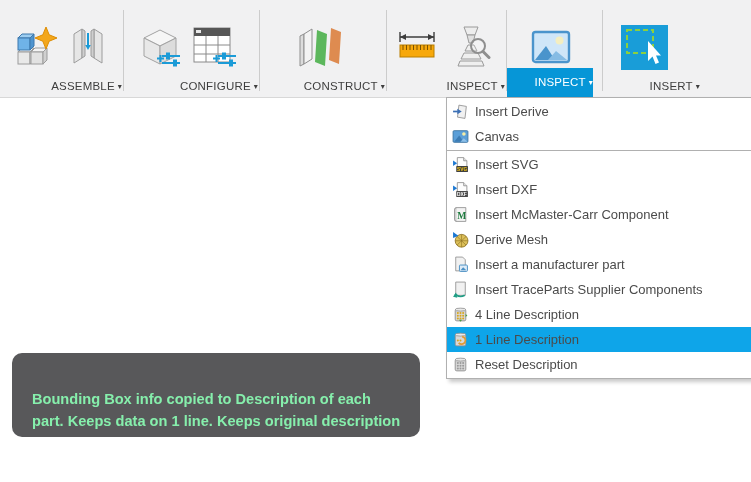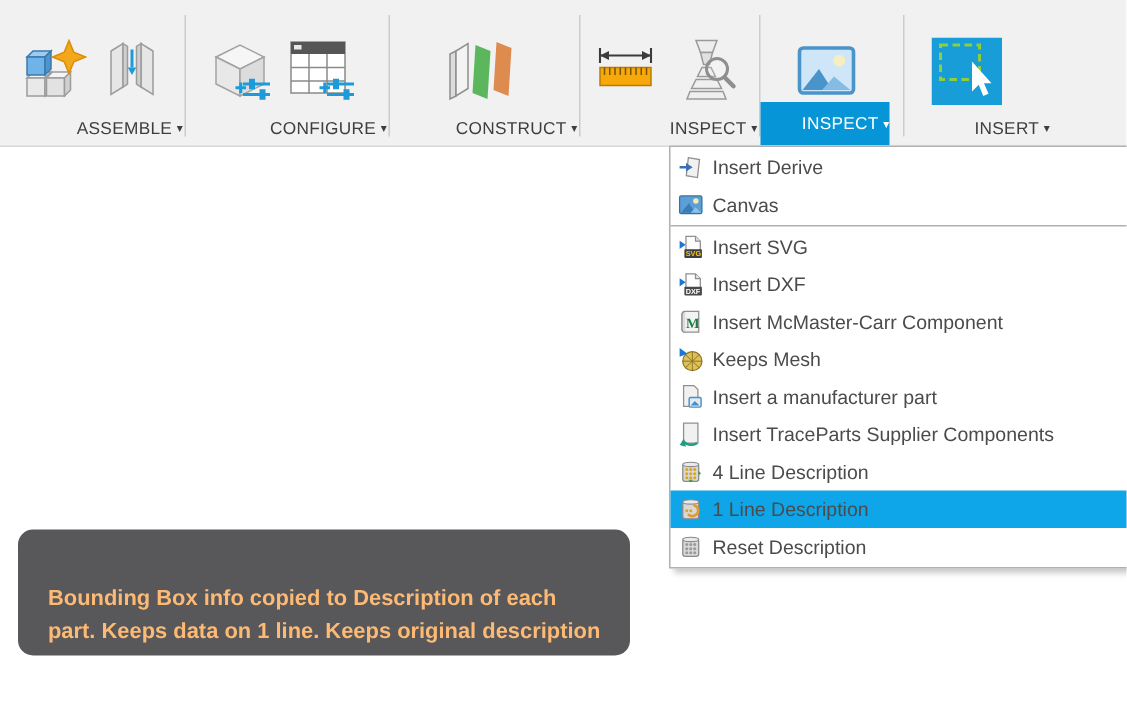--- a/index.html
+++ b/index.html
@@ -25,21 +25,21 @@
     padding:1px 0;z-index:5;margin-left:19px;}
   .menu-item{height:25px;display:flex;align-items:center;padding-left:5px;
     font-size:13px;color:#4b4b4b;cursor:pointer;}
   .menu-item svg{width:17px;height:17px;margin-right:6px;flex:none;}
   .menu-item.highlight{background:#0ea5e9;}
   .menu-sep{border-top:1px solid #b0b0b0;margin:1px 0;height:0;}
   .kebab{margin-left:auto;margin-right:11px;display:flex;flex-direction:column;gap:2.5px;cursor:pointer;}
   .kebab i{width:3px;height:3px;background:#3a3a3a;display:block;}
   
   .tooltip{position:absolute;left:12px;top:353px;width:408px;height:84px;box-sizing:border-box;
-    background:#58585a;border-radius:10px;padding:35px 0 0 20px;color:#fdba74;
+    background:#58585a;border-radius:10px;padding:35px 0 0 20px;color:#86efac;
     font-weight:bold;font-size:14.6px;line-height:22px;white-space:nowrap;z-index:3;}
 </style>
 </head>
 <body>
 
 <div class="toolbar">
 
   <div class="tb-group" style="left:8px;width:114px;">
     <span class="tb-icon" style="left:8px;top:26px;">
       <svg width="42" height="42" viewBox="0 0 42 42">
@@ -245,21 +245,21 @@
     </svg>
     <span>Insert McMaster-Carr Component</span>
   </div>
 
   <div class="menu-item">
     <svg viewBox="0 0 16 16">
       <circle cx="9" cy="9.2" r="6" fill="#dcc05a" stroke="#8f7322" stroke-width=".8"></circle>
       <path d="M3,9.2 H15 M9,3.2 V15.2 M4.8,5.2 L13.2,13.2 M13.2,5.2 L4.8,13.2" stroke="#8f7322" stroke-width=".6" fill="none"></path>
       <polygon points="6,4.5 1,1 1,6.5" fill="#1b77d2"></polygon>
     </svg>
-    <span>Keeps Mesh</span>
+    <span>Derive Mesh</span>
   </div>
 
   <div class="menu-item">
     <svg viewBox="0 0 16 16">
       <path d="M3.5,1 H10 l2.5,2.5 V14 H3.5 Z" fill="#f1f1f1" stroke="#909090" stroke-width=".8"></path>
       <rect x="7" y="8.5" width="7.5" height="6" rx="0.8" fill="#ddebf7" stroke="#4a90c4" stroke-width=".9"></rect>
       <polygon points="8,13.5 10.5,10.6 13.5,13.5" fill="#4a90c4"></polygon>
     </svg>
     <span>Insert a manufacturer part</span>
   </div>

